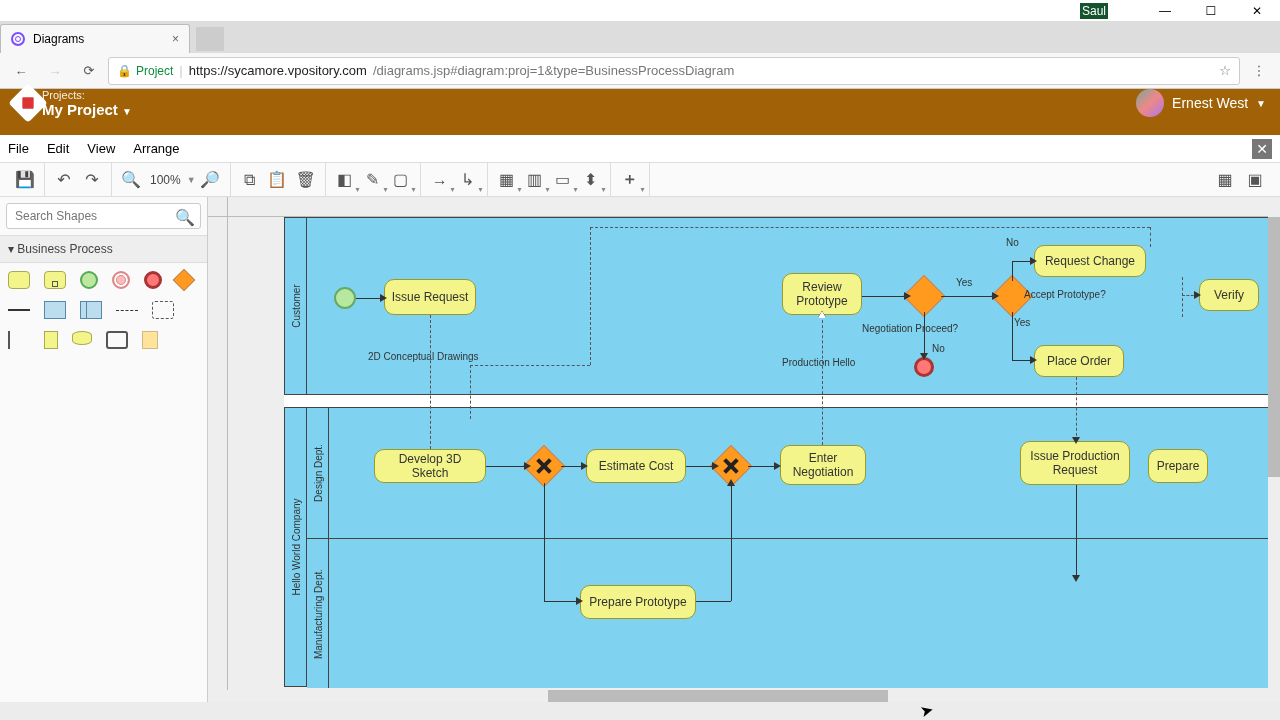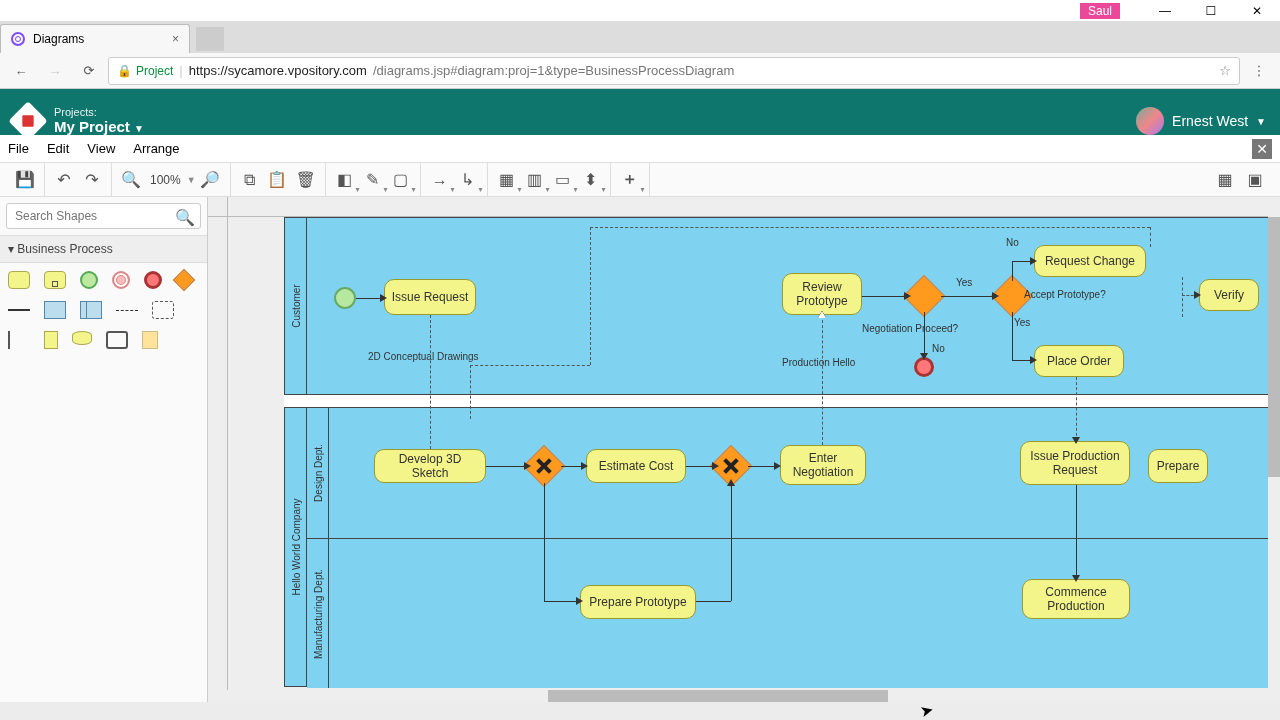--- a/index.html
+++ b/index.html
@@ -1,20 +1,20 @@
 <!DOCTYPE html>
 <html><head>
 <meta charset="utf-8">
 <style>
 * { margin:0; padding:0; box-sizing:border-box; font-family:Arial,Helvetica,sans-serif; }
 body { width:1280px; height:720px; background:#fff; overflow:hidden; position:relative; }
 
 
 .win-titlebar { height:22px; background:#fff; border-bottom:1px solid #ddd; display:flex; justify-content:flex-end; align-items:center; font-size:12px; }
-.win-user-tag { background:#ec4899; color:#fff; padding:1px 8px; margin-right:auto; margin-left:1080px; }
+.win-user-tag { background:#14532d; color:#fff; padding:1px 2px; margin-right:auto; margin-left:1080px; }
 .win-btn { width:46px; height:22px; display:flex; align-items:center; justify-content:center; cursor:default; }
 
 
 .tabstrip { height:31px; background:#ddd; display:flex; }
 .tab { background:#f7f7f7; height:29px; margin-top:2px; border-radius:3px 3px 0 0; width:190px; display:flex; align-items:center; padding:0 10px; font-size:12px; gap:8px; border:1px solid #bbb; border-bottom:none; }
 .tab-favicon { width:14px; height:14px; border:2px solid #7c4dff; border-radius:50%; position:relative; }
 .tab-favicon::after{content:"";position:absolute;inset:2px;border-radius:50%;border:1px solid #7c4dff;}
 .tab-close { margin-left:auto; color:#666; }
 .newtab { width:28px; height:24px; margin-top:5px; margin-left:6px; background:#ccc; }
 
@@ -22,21 +22,21 @@
 .addrbar { height:36px; background:#f7f7f7; border-bottom:1px solid #ccc; display:flex; align-items:center; padding:0 6px; gap:4px; font-size:13px; }
 .addrbtn { width:30px; height:30px; display:flex; align-items:center; justify-content:center; color:#555; border-radius:15px; }
 .addrbtn.disabled { opacity:.3; }
 .addrfield { flex:1; height:28px; border:1px solid #ccc; border-radius:3px; display:flex; align-items:center; padding:0 8px; gap:6px; background:#fff; }
 .secure { color:#0a8f3c; font-size:12px; display:flex; align-items:center; gap:4px;}
 .url-host { color:#222; }
 .url-path { color:#777; }
 .star { margin-left:auto; color:#777; }
 
 
-.app-header { height:46px; background:#0f766e; display:flex; align-items:flex-end; color:#fff; padding:0 14px; gap:12px; }
+.app-header { height:46px; background:#a16207; display:flex; align-items:flex-start; color:#fff; padding:0 14px; }
 .app-logo { width:28px; height:28px; background:#fff; transform:rotate(45deg); border-radius:4px; display:flex; align-items:center; justify-content:center; }
 .app-logo-inner { width:16px; height:16px; background:#d33; transform:rotate(0deg); clip-path:polygon(50% 0,100% 50%,50% 100%,0 50%); }
 .proj-label { font-size:11px; opacity:.9; }
 .proj-name { font-size:15px; font-weight:bold; }
 .app-user { margin-left:auto; display:flex; align-items:center; gap:8px; font-size:14px; }
 .avatar { width:28px; height:28px; border-radius:50%; background:linear-gradient(135deg,#7a9,#e88,#a7e); }
 
 
 .menubar { height:28px; background:#fff; border-bottom:1px solid #ddd; display:flex; align-items:center; padding:0 8px; gap:18px; font-size:13px; }
 .menubar .close-panel { margin-left:auto; width:20px; height:20px; background:#777; color:#fff; display:flex; align-items:center; justify-content:center; font-size:14px; }
@@ -279,21 +279,20 @@
 
       <div class="task" style="top:232px;left:90px;width:112px;height:34px">Develop 3D Sketch</div>
       <div class="gateway parallel" style="top:234px;left:245px"></div>
       <div class="task" style="top:232px;left:302px;width:100px;height:34px">Estimate Cost</div>
       <div class="gateway parallel" style="top:234px;left:432px"></div>
       <div class="task" style="top:228px;left:496px;width:86px;height:40px">Enter Negotiation</div>
       <div class="task" style="top:224px;left:736px;width:110px;height:44px">Issue Production Request</div>
       <div class="task" style="top:232px;left:864px;width:60px;height:34px">Prepare</div>
 
       <div class="task" style="top:368px;left:296px;width:116px;height:34px">Prepare Prototype</div>
-      <div class="task" style="top:362px;left:738px;width:108px;height:40px">Commence Production</div>
 
       <div class="ann-text" style="top:134px;left:84px">2D Conceptual Drawings</div>
       <div class="ann-text" style="top:106px;left:578px">Negotiation Proceed?</div>
       <div class="ann-text" style="top:72px;left:740px;font-size:10px">Accept Prototype?</div>
       <div class="ann-text" style="top:140px;left:498px">Production Hello</div>
       <div class="ann-text" style="top:60px;left:672px">Yes</div>
       <div class="ann-text" style="top:20px;left:722px">No</div>
       <div class="ann-text" style="top:100px;left:730px">Yes</div>
       <div class="ann-text" style="top:126px;left:648px">No</div>
 

